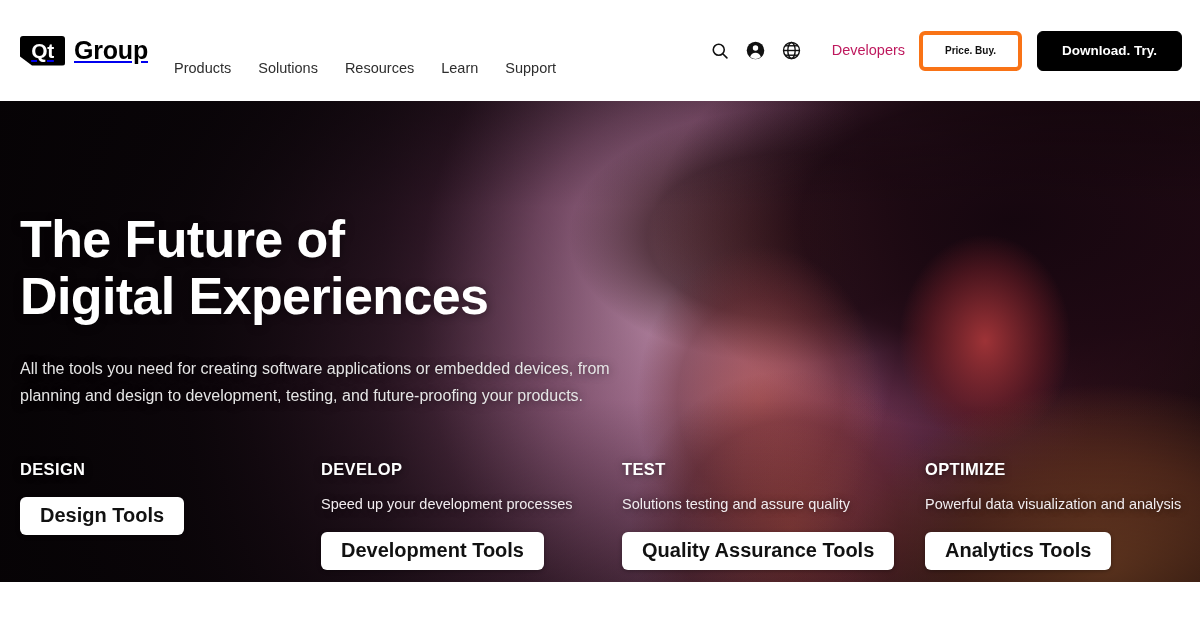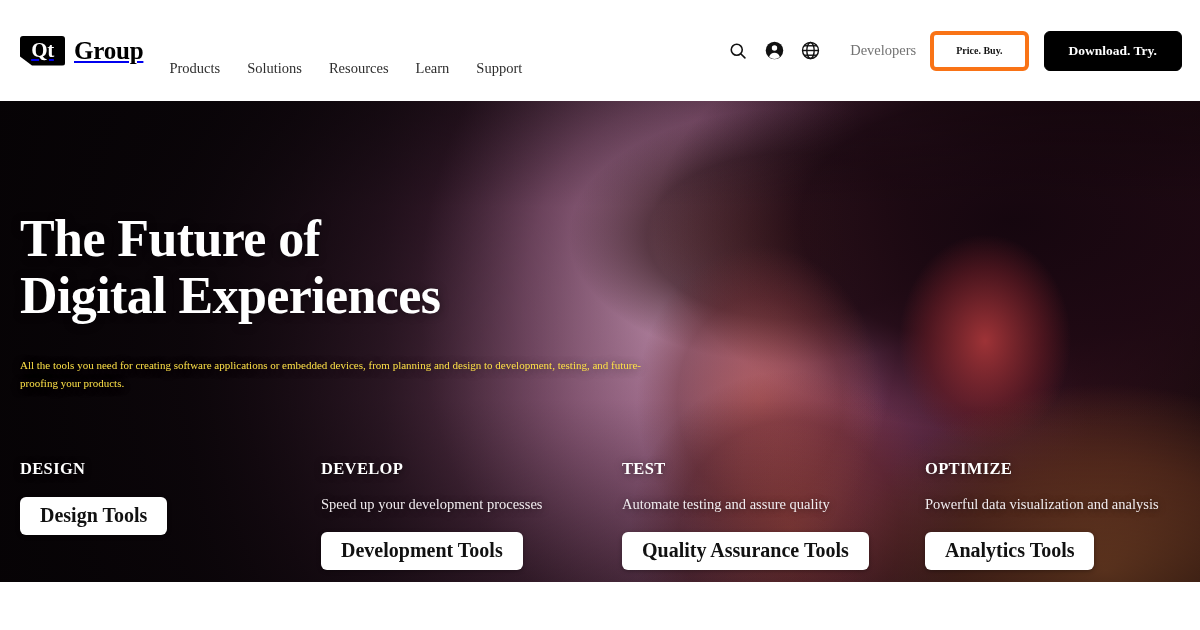--- a/index.html
+++ b/index.html
@@ -11,21 +11,20 @@
     overflow: hidden;
     background: #ffffff;
     font-family: "Liberation Sans", "DejaVu Sans", sans-serif;
   }
 
   .page {
     position: relative;
     width: 1200px;
     height: 514px;
     background: #ffffff;
-    font-family: Liberation Serif, serif;
   }
 
   
   .header {
     position: absolute;
     top: 0; left: 0;
     width: 1200px;
     height: 101px;
     background: #ffffff;
     display: flex;
@@ -96,21 +95,21 @@
     justify-content: center;
     color: #111111;
     background: none;
     border: none;
     cursor: pointer;
   }
   .icon-btn svg { display: block; }
 
   .dev-link {
     font-size: 14.5px;
-    color: #737373;
+    color: #be185d;
     text-decoration: none;
     margin: 0 14px 0 22px;
     white-space: nowrap;
     line-height: 1;
   }
 
   .btn-outline {
     display: inline-flex;
     align-items: center;
     justify-content: center;
@@ -205,23 +204,23 @@
     letter-spacing: -0.6px;
     white-space: pre-line;
     text-shadow: 0 1px 10px rgba(0,0,0,0.45);
   }
 
   .hero-sub {
     position: absolute;
     top: 255px;
     left: 20px;
     width: 645px;
-    font-size: 11px;
+    font-size: 16px;
     font-weight: 400;
-    color: #fde047;
+    color: #e5e5e5;
     line-height: 1.68;
     text-shadow: 0 1px 8px rgba(0,0,0,0.5);
   }
 
   .pillars {
     position: absolute;
     left: 20px;
     top: 360px;
     width: 1160px;
     display: flex;
@@ -344,21 +343,21 @@
         </div>
 
         <div class="pillar">
           <div class="pillar-title">DEVELOP</div>
           <div class="pillar-desc">Speed up your development processes</div>
           <button class="pillar-btn">Development Tools</button>
         </div>
 
         <div class="pillar">
           <div class="pillar-title">TEST</div>
-          <div class="pillar-desc">Automate testing and assure quality</div>
+          <div class="pillar-desc">Solutions testing and assure quality</div>
           <button class="pillar-btn">Quality Assurance Tools</button>
         </div>
 
         <div class="pillar">
           <div class="pillar-title">OPTIMIZE</div>
           <div class="pillar-desc">Powerful data visualization and analysis</div>
           <button class="pillar-btn">Analytics Tools</button>
         </div>
 
       </div>

